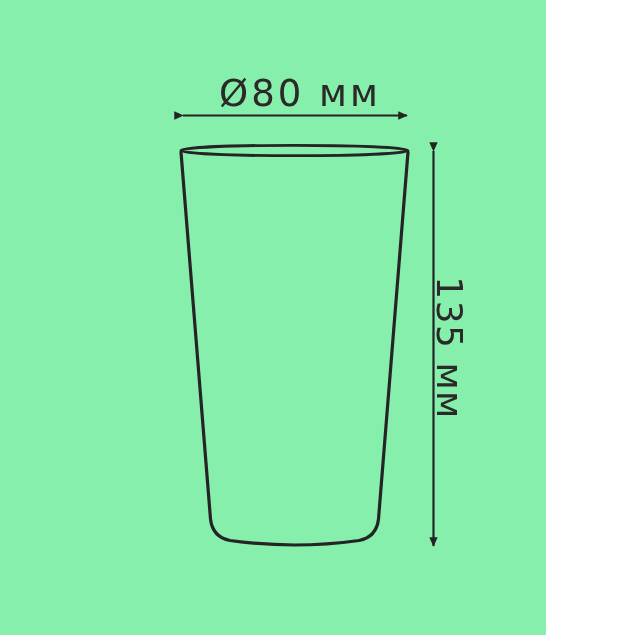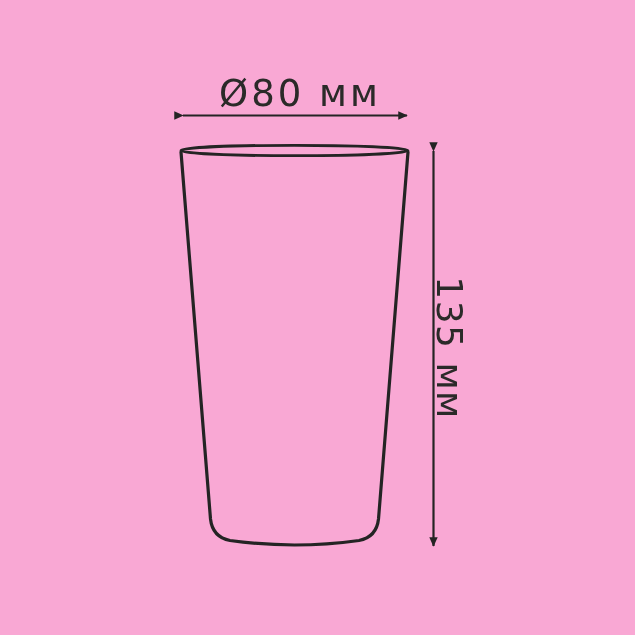--- a/index.html
+++ b/index.html
@@ -2,23 +2,23 @@
 <html><head>
 <meta charset="utf-8">
 <style>
   html, body {
     margin: 0;
     padding: 0;
     background: #ffffff;
   }
   .canvas {
     position: relative;
-    width: 635px;
+    width: 546px;
     height: 635px;
-    background: #f9a8d4;
+    background: #86efac;
     overflow: hidden;
     font-family: "DejaVu Sans", "Liberation Sans", sans-serif;
   }
   svg { display: block; }
   .outline {
     fill: none;
     stroke: #242424;
     stroke-linejoin: round;
     stroke-linecap: round;
   }

